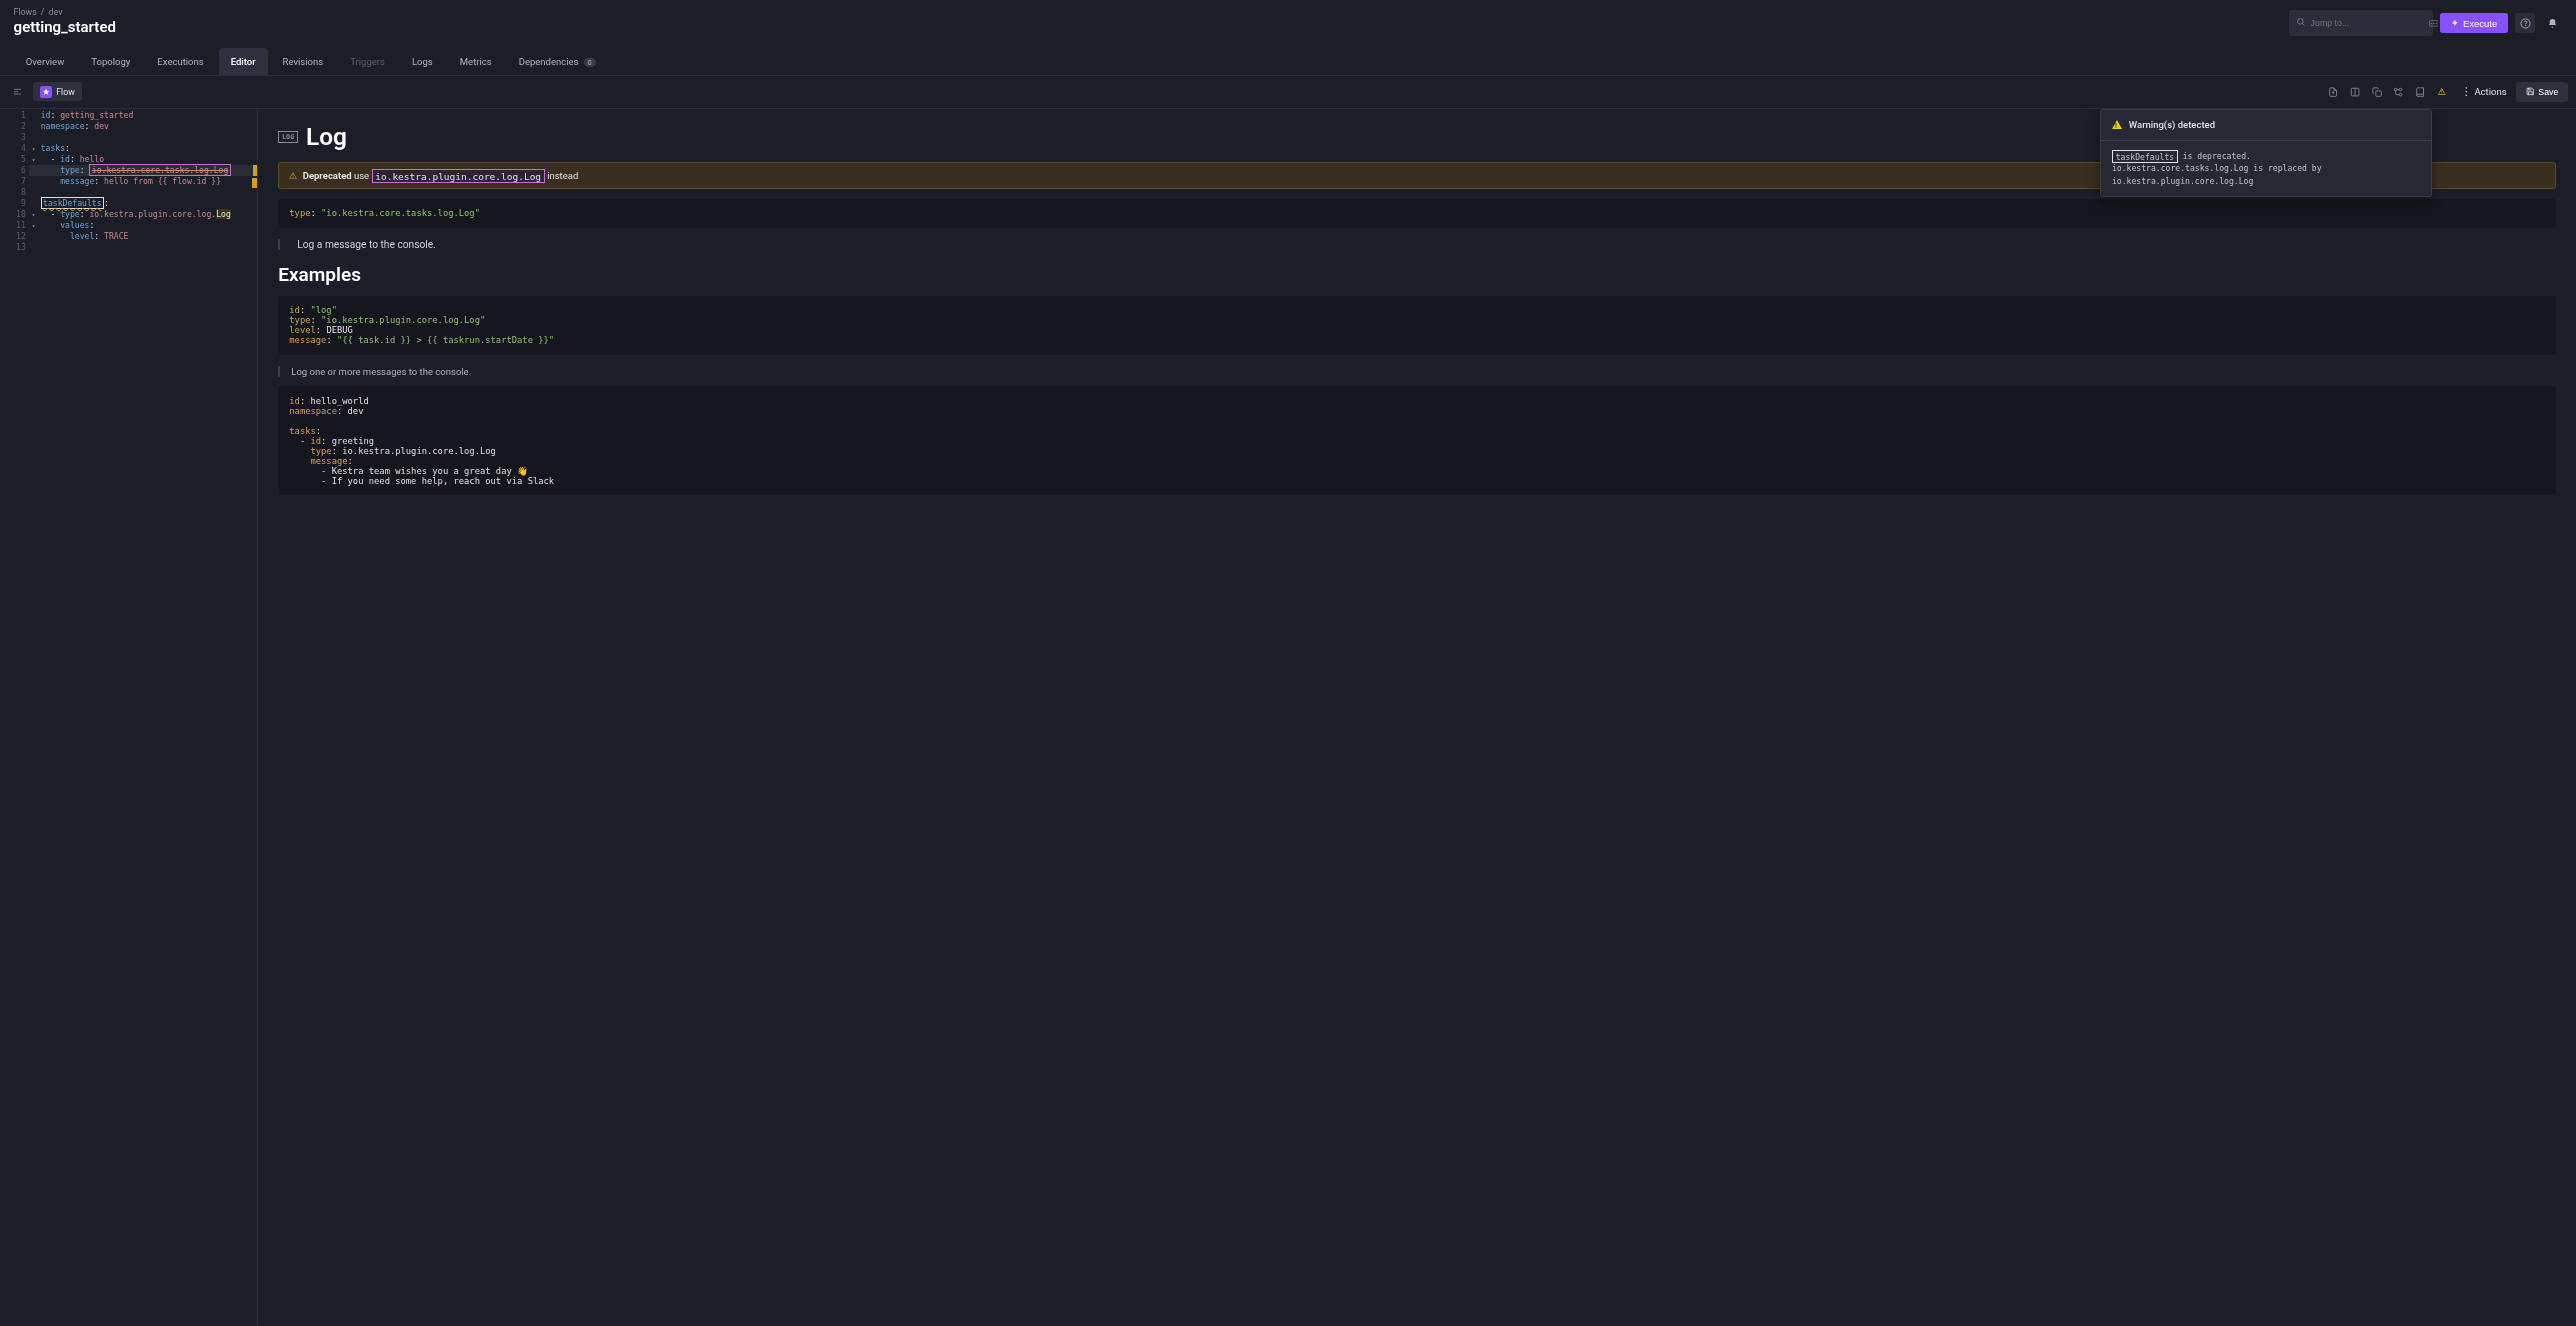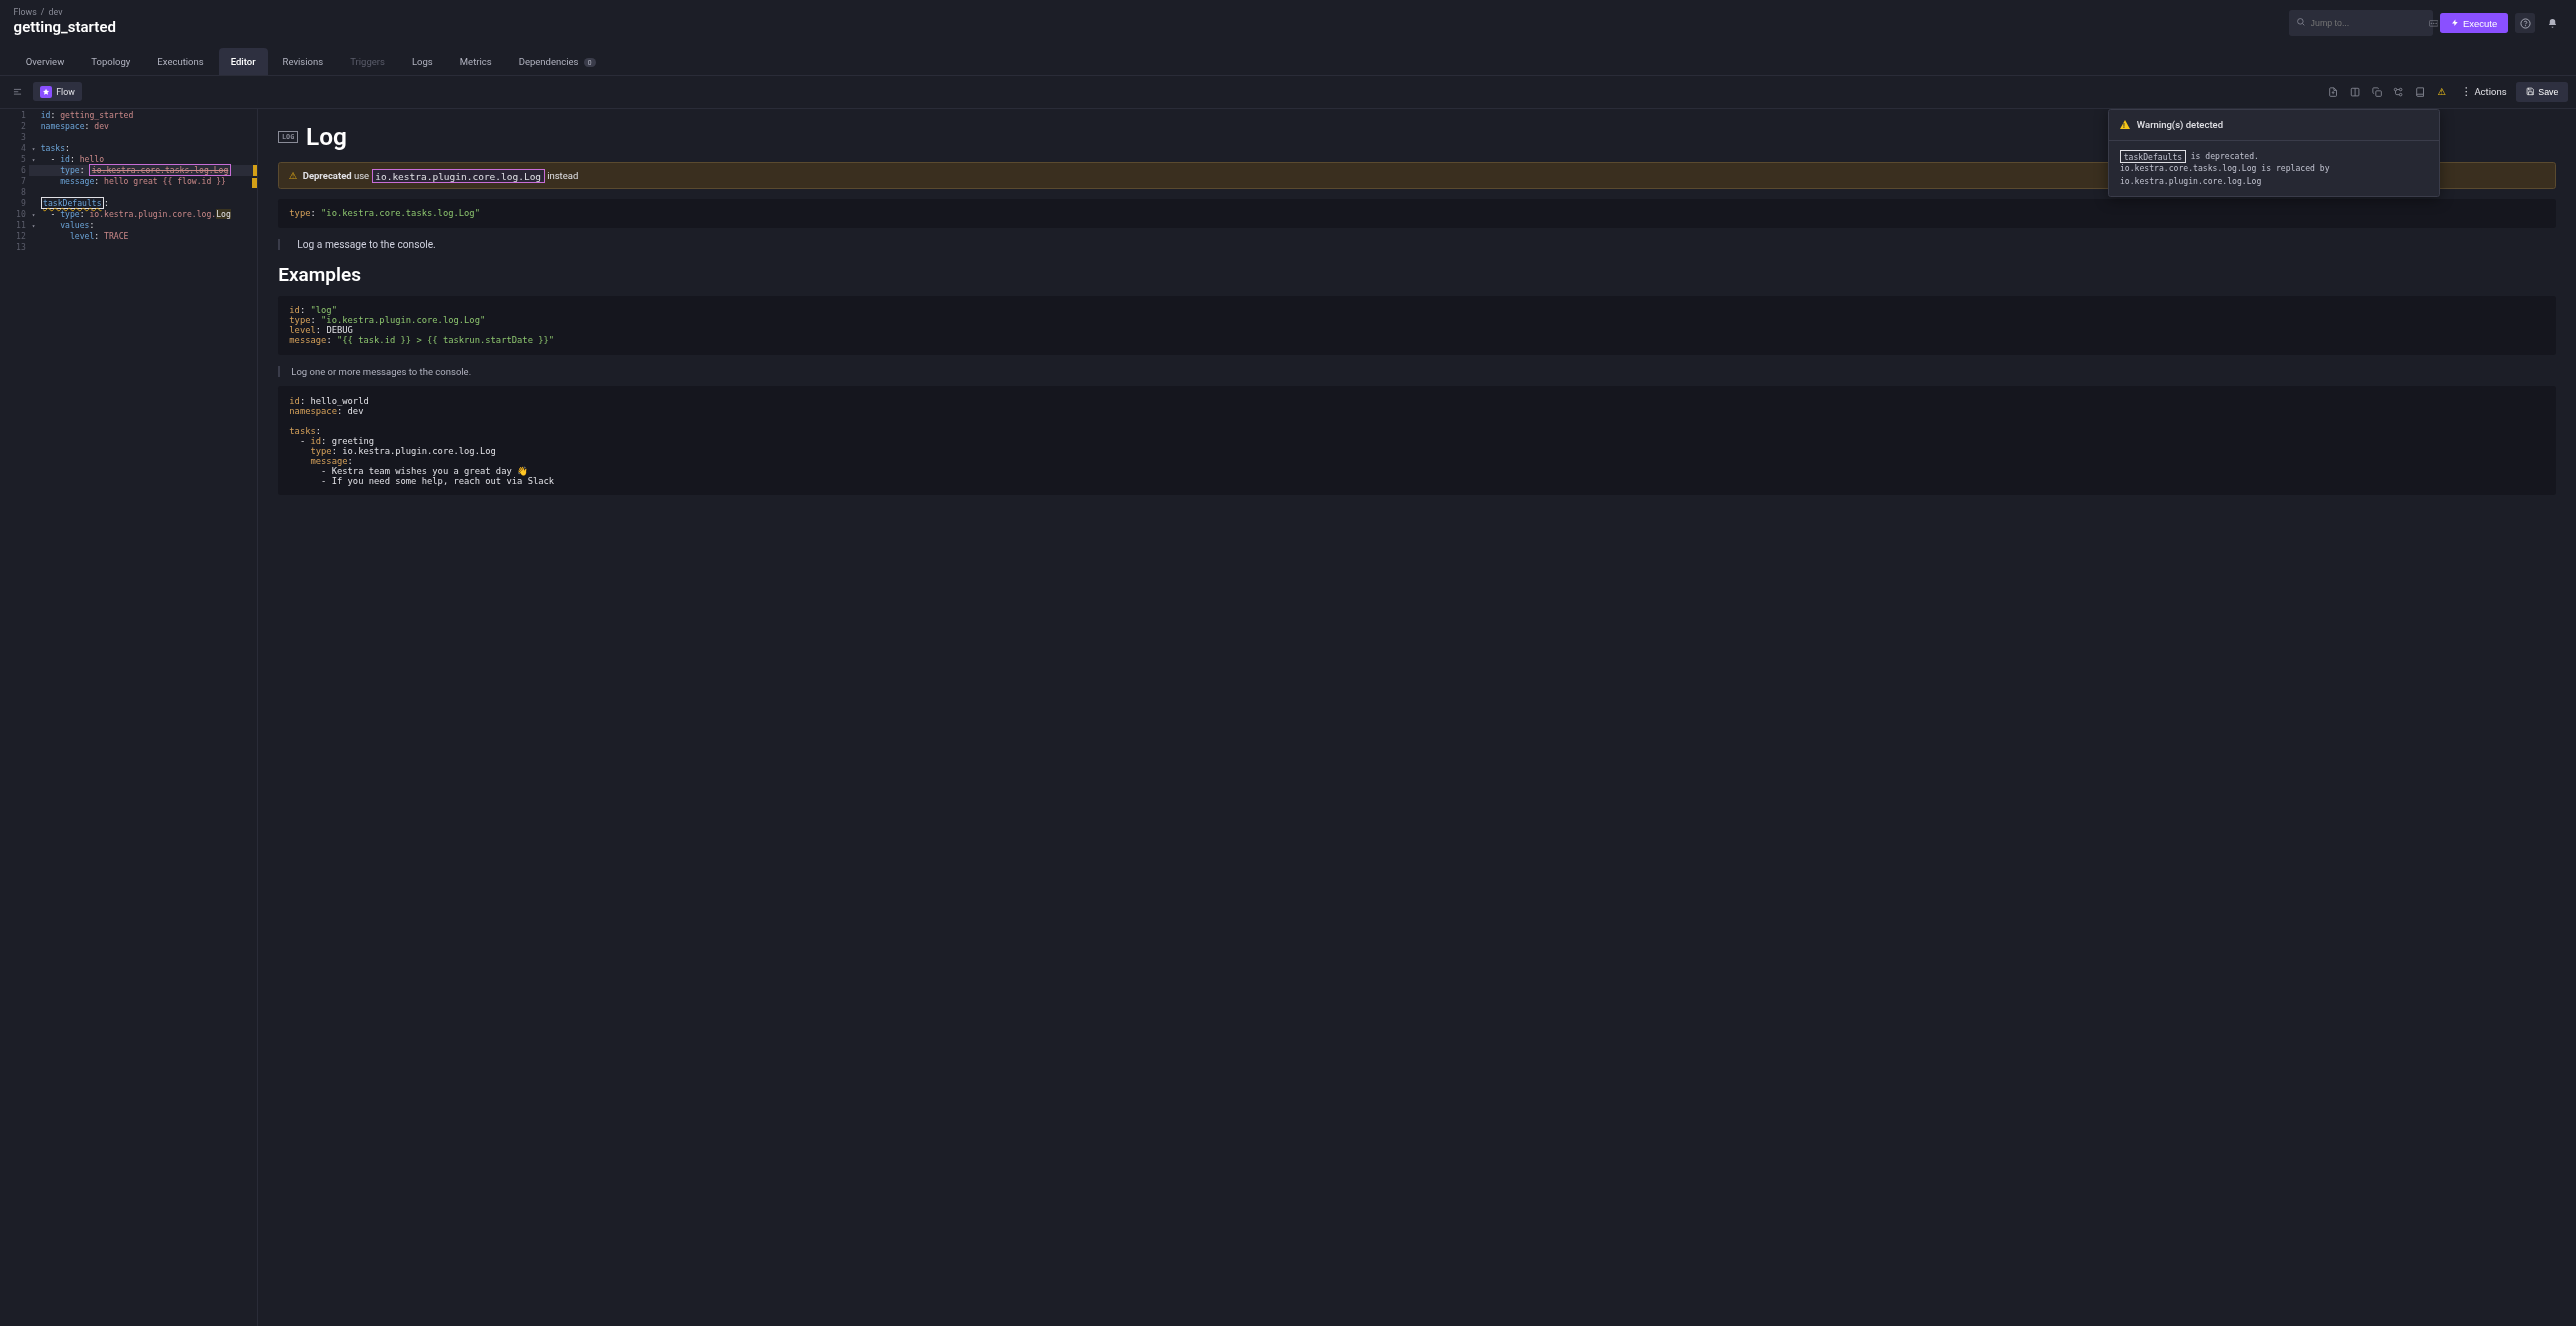--- a/index.html
+++ b/index.html
@@ -339,21 +339,21 @@
   color: #b0b2bf;
   margin-bottom: 9.5px;
   padding-left: 11px;
   border-left: 2px solid #3a3c4a;
 }
 
 
 .warning-popup {
   position: absolute;
   top: 0;
-  right: 136px;
+  right: 144px;
   width: 332px;
   background: #262833;
   border: 0.7px solid #3a3c4a;
   border-radius: 2.7px;
   box-shadow: 0 2.7px 13.6px rgba(0,0,0,0.4);
   z-index: 100;
 }
 .popup-header {
   display: flex;
   align-items: center;
@@ -552,21 +552,21 @@
         <div class="ln">12</div>
         <div class="ln">13</div>
       </div>
       <div class="code-lines">
         <div class="line"><span class="tk-key">id</span><span>: </span><span class="tk-val">getting_started</span></div>
         <div class="line"><span class="tk-key">namespace</span><span>: </span><span class="tk-val">dev</span></div>
         <div class="line"></div>
         <div class="line"><span class="tk-key">tasks</span><span>:</span></div>
         <div class="line">  - <span class="tk-key">id</span><span>: </span><span class="tk-val">hello</span></div>
         <div class="line hl-deprecated" style="position:relative">    <span class="tk-key">type</span><span>: </span><span class="box-purple"><span class="tk-type underline-wavy underline-strike">io.kestra.core.tasks.log.Log</span></span><span class="hl-yellow-bar"></span></div>
-        <div class="line">    <span class="tk-key">message</span><span>: </span><span class="tk-val">hello great {{ flow.id }}</span></div>
+        <div class="line">    <span class="tk-key">message</span><span>: </span><span class="tk-val">hello from {{ flow.id }}</span></div>
         <div class="line"></div>
         <div class="line"><span class="box-white"><span class="tk-key underline-wavy">taskDefaults</span></span><span>:</span></div>
         <div class="line">  - <span class="tk-key">type</span><span>: </span><span class="tk-type">io.kestra.plugin.core.log.</span><span class="deprecated-hl">Log</span></div>
         <div class="line">    <span class="tk-key">values</span><span>:</span></div>
         <div class="line">      <span class="tk-key">level</span><span>: </span><span class="tk-val">TRACE</span></div>
         <div class="line"></div>
       </div>
     </div>
     <div class="minimap-marker"></div>
   </div>

